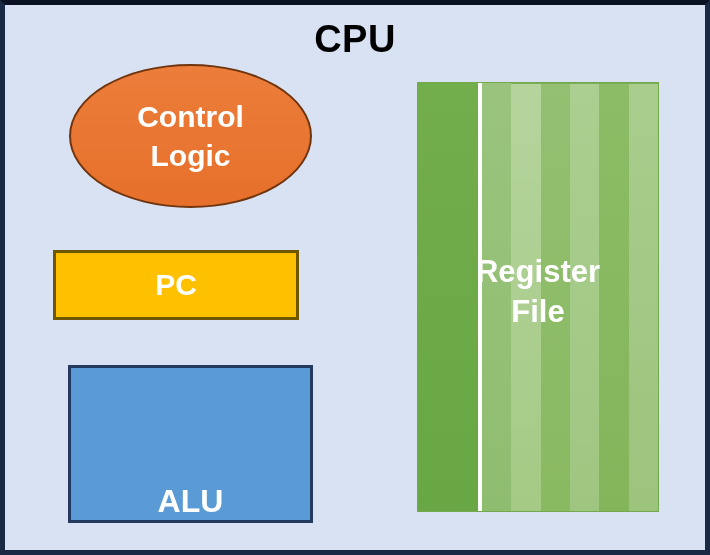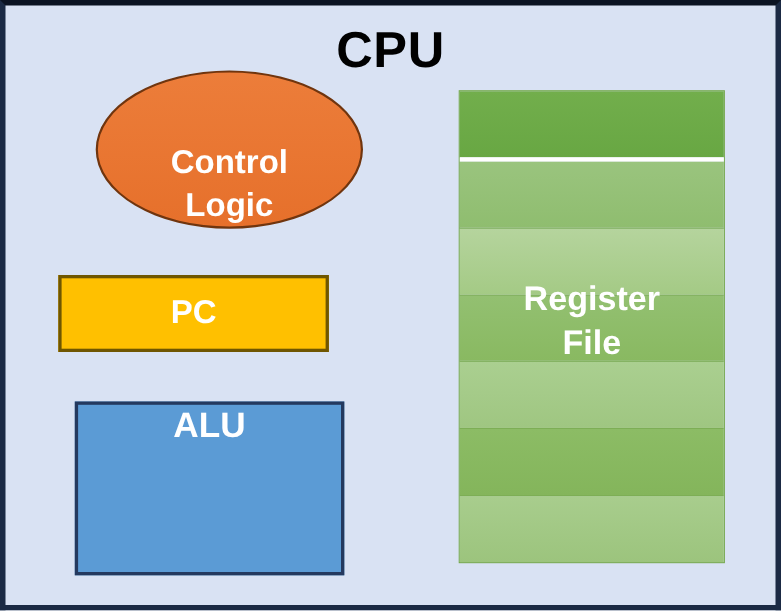--- a/index.html
+++ b/index.html
@@ -15,44 +15,44 @@
     font-family: "Liberation Sans", sans-serif;
     overflow: hidden;
   }
 
   .cpu-title {
     position: absolute;
     left: 0;
     top: 13px;
     width: 100%;
     text-align: center;
-    font-size: 46px;
+    font-size: 38px;
     font-weight: bold;
     color: #000000;
     letter-spacing: 0.5px;
   }
 
   .node-label {
     font-weight: bold;
     color: #ffffff;
     text-align: center;
   }
 
   .control-logic {
     position: absolute;
-    left: 82px;
+    left: 64px;
     top: 59px;
     width: 243px;
     height: 144px;
     box-sizing: border-box;
     border-radius: 50%;
     border: 2.5px solid #70350e;
     background: linear-gradient(180deg, #ec7d3a 0%, #e6702b 100%);
     display: flex;
-    align-items: flex-end;
+    align-items: center;
     justify-content: center;
   }
   .control-logic .node-label {
     width: 155px;
     font-size: 30px;
     line-height: 39px;
   }
 
   .pc-box {
     position: absolute;
@@ -70,35 +70,35 @@
 
   .alu-box {
     position: absolute;
     left: 63px;
     top: 360px;
     width: 245px;
     height: 158px;
     box-sizing: border-box;
     border: 3px solid #24395e;
     display: flex;
-    align-items: flex-start;
+    align-items: flex-end;
     justify-content: center;
   }
   .alu-box .node-label { font-size: 32px; }
 
   .register-file {
     position: absolute;
     left: 412px;
     top: 77px;
     width: 242px;
     height: 430px;
     box-sizing: border-box;
     border: 1px solid #74a84c;
     display: flex;
-    flex-direction: column;
+    flex-direction: row;
   }
   .reg-row {
     flex: 1 1 auto;
     border-top: 1px solid #7dae55;
   }
   .reg-row.header {
     flex: 0 0 60px;
     border-top: none;
   }
   .reg-sep {

